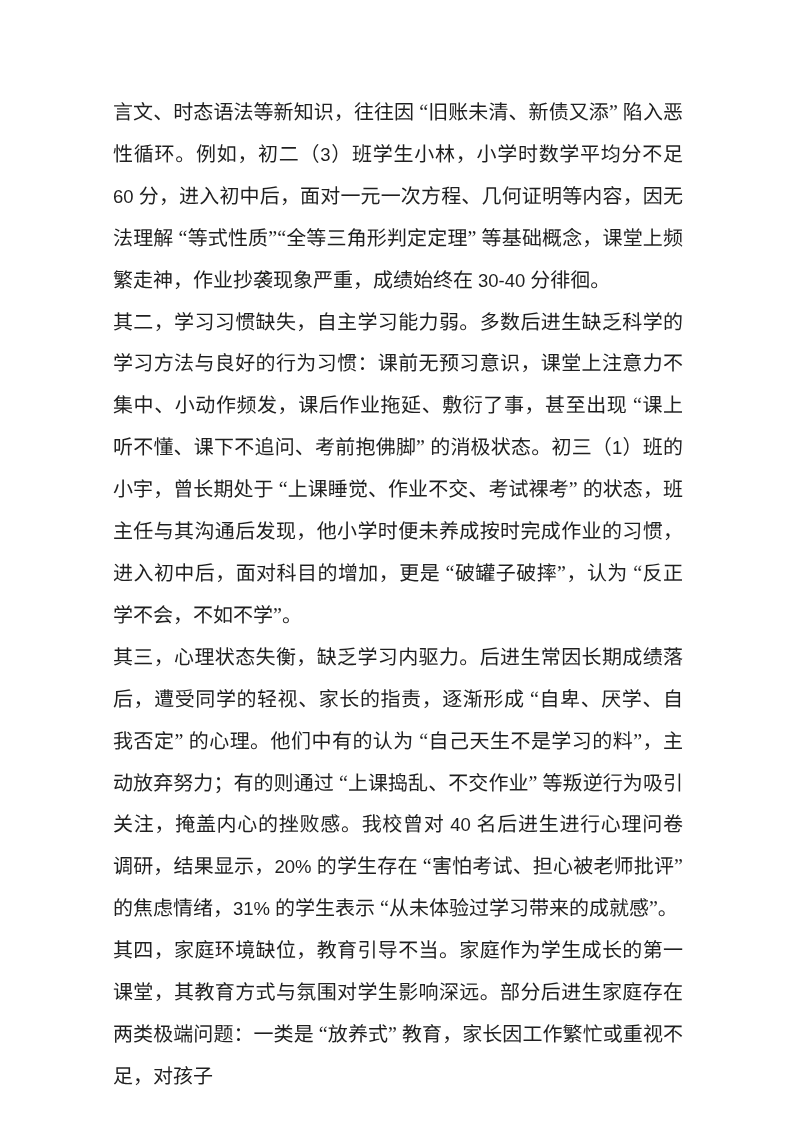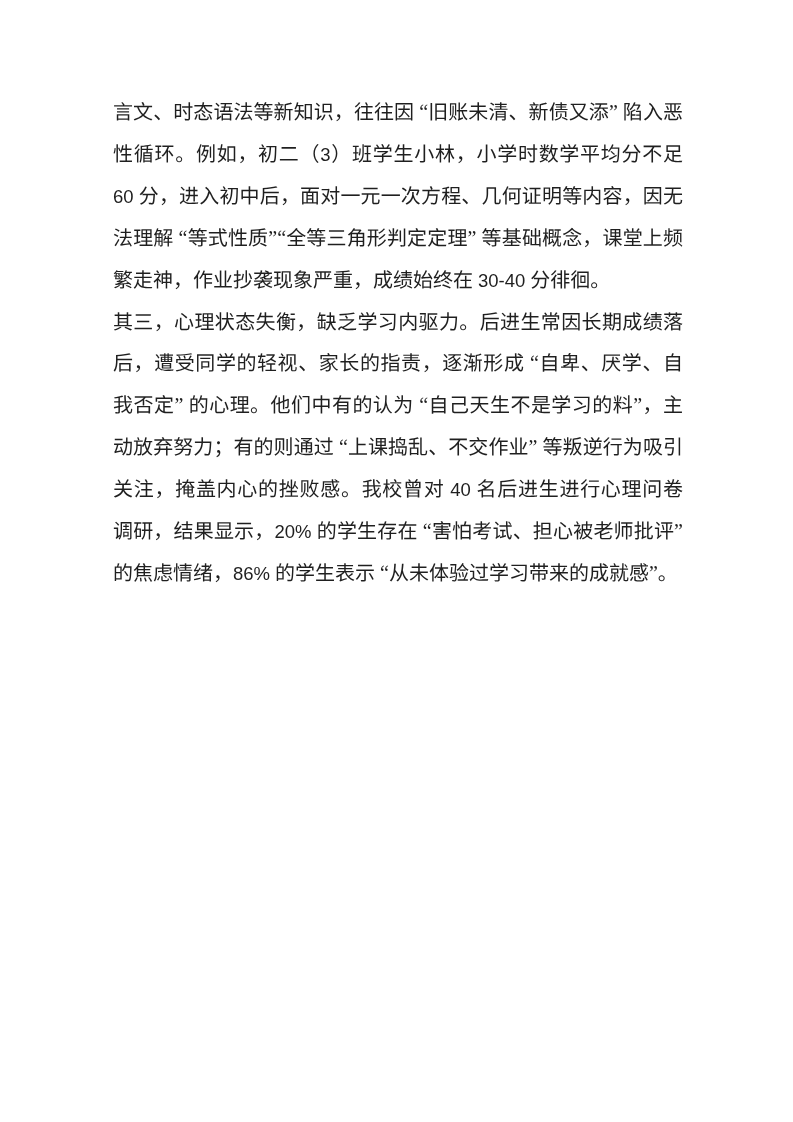--- a/index.html
+++ b/index.html
@@ -37,15 +37,17 @@
     font-family: "Liberation Sans", "DejaVu Sans", sans-serif;
     font-size: 18.5px;
   }
 </style>
 </head>
 <body>
 
 <div class="page" style="background: rgb(255, 255, 255);">
   <div class="text-block" style="color: rgb(31, 31, 31);">
     <p class="para latinize">言文、时态语法等新知识，往往因 “旧账未清、新债又添” 陷入恶性循环。例如，初二（<span class="lat">3</span>）班学生小林，小学时数学平均分不足 <span class="lat">60</span> 分，进入初中后，面对一元一次方程、几何证明等内容，因无法理解 “等式性质”“全等三角形判定定理” 等基础概念，课堂上频繁走神，作业抄袭现象严重，成绩始终在 <span class="lat">30-40</span> 分徘徊。</p>
-    <p class="para latinize">其三，心理状态失衡，缺乏学习内驱力。后进生常因长期成绩落后，遭受同学的轻视、家长的指责，逐渐形成 “自卑、厌学、自我否定” 的心理。他们中有的认为 “自己天生不是学习的料”，主动放弃努力；有的则通过 “上课捣乱、不交作业” 等叛逆行为吸引关注，掩盖内心的挫败感。我校曾对 <span class="lat">40</span> 名后进生进行心理问卷调研，结果显示，<span class="lat">20%</span> 的学生存在 “害怕考试、担心被老师批评” 的焦虑情绪，<span class="lat">86%</span> 的学生表示 “从未体验过学习带来的成就感”。</p>
+    <p class="para latinize">其二，学习习惯缺失，自主学习能力弱。多数后进生缺乏科学的学习方法与良好的行为习惯：课前无预习意识，课堂上注意力不集中、小动作频发，课后作业拖延、敷衍了事，甚至出现 “课上听不懂、课下不追问、考前抱佛脚” 的消极状态。初三（<span class="lat">1</span>）班的小宇，曾长期处于 “上课睡觉、作业不交、考试裸考” 的状态，班主任与其沟通后发现，他小学时便未养成按时完成作业的习惯，进入初中后，面对科目的增加，更是 “破罐子破摔”，认为 “反正学不会，不如不学”。</p>
+    <p class="para latinize">其三，心理状态失衡，缺乏学习内驱力。后进生常因长期成绩落后，遭受同学的轻视、家长的指责，逐渐形成 “自卑、厌学、自我否定” 的心理。他们中有的认为 “自己天生不是学习的料”，主动放弃努力；有的则通过 “上课捣乱、不交作业” 等叛逆行为吸引关注，掩盖内心的挫败感。我校曾对 <span class="lat">40</span> 名后进生进行心理问卷调研，结果显示，<span class="lat">20%</span> 的学生存在 “害怕考试、担心被老师批评” 的焦虑情绪，<span class="lat">31%</span> 的学生表示 “从未体验过学习带来的成就感”。</p>
+    <p class="para latinize">其四，家庭环境缺位，教育引导不当。家庭作为学生成长的第一课堂，其教育方式与氛围对学生影响深远。部分后进生家庭存在两类极端问题：一类是 “放养式” 教育，家长因工作繁忙或重视不足，对孩子</p>
   </div>
 </div>
 
 </body></html>

